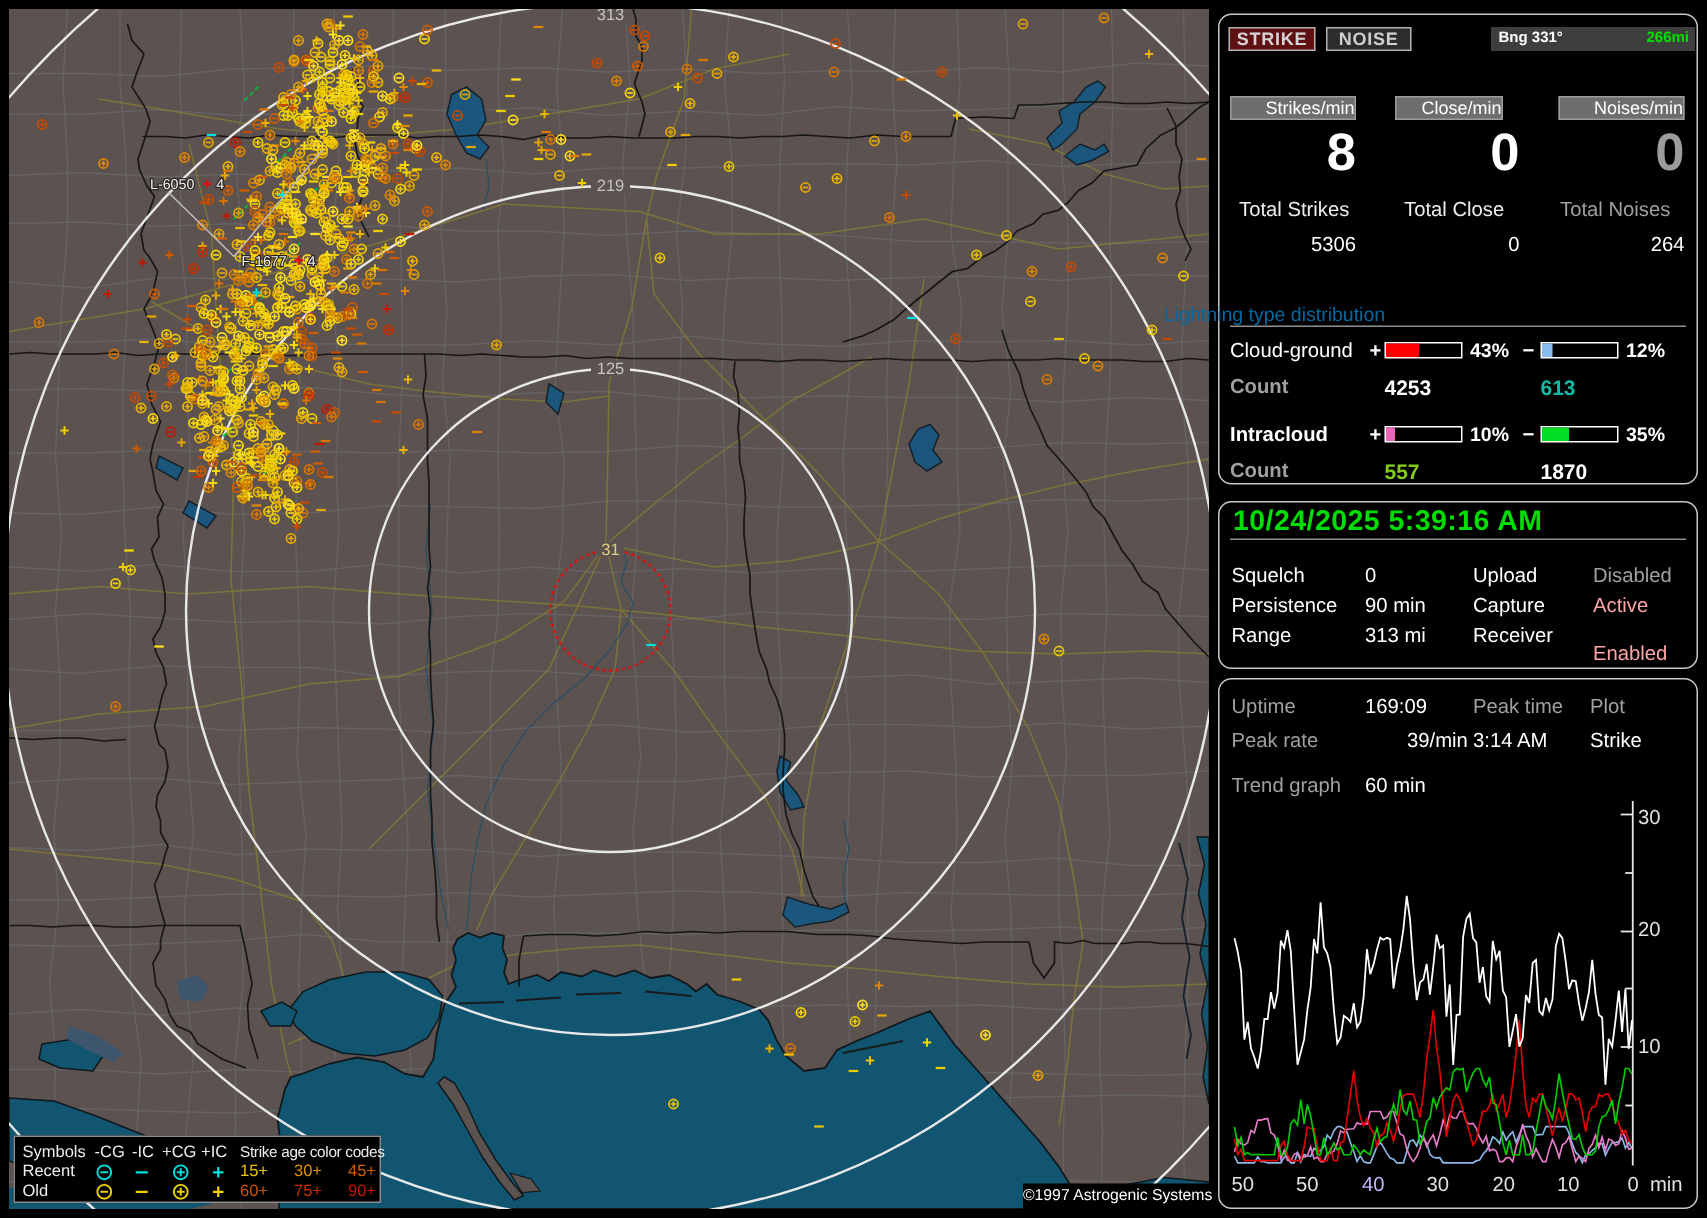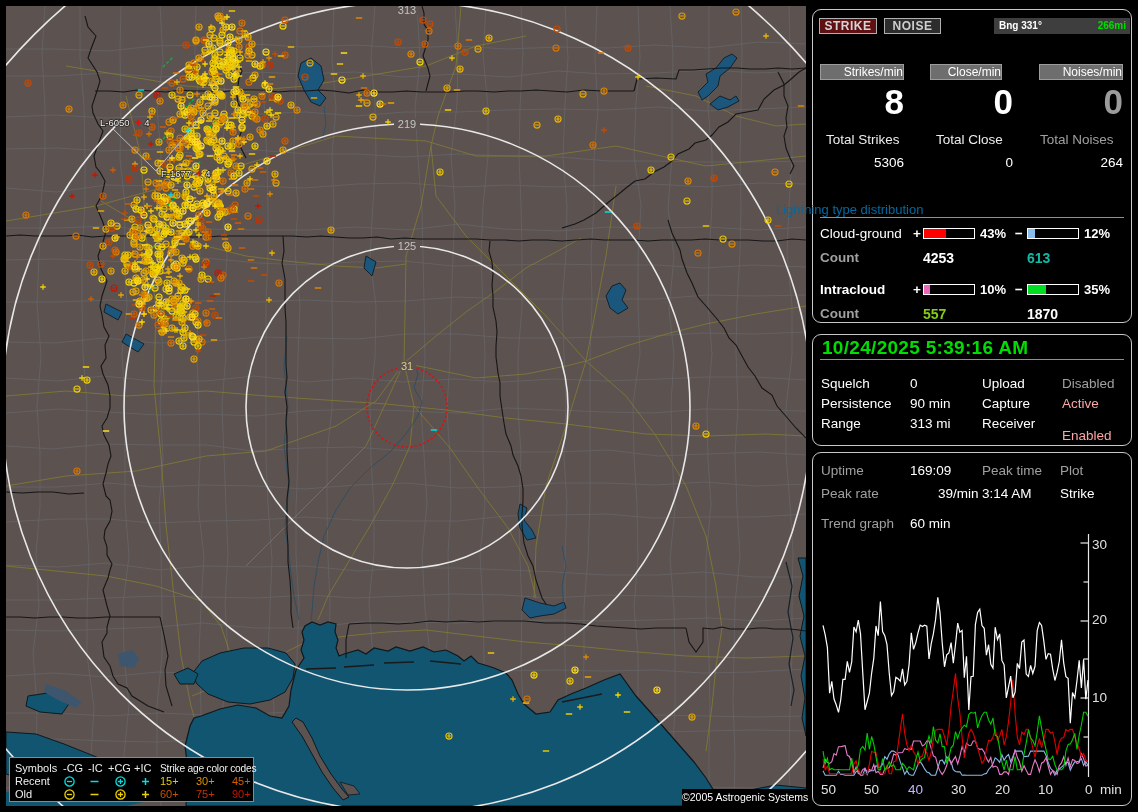--- a/index.html
+++ b/index.html
@@ -1275,21 +1275,21 @@
         <path d="M-2.6,0H2.6M0,-2.6V2.6" stroke="#ecd000" stroke-width="1.3"></path>
       </svg></div>
 <div class="abs" style="left:129px;top:30px"><svg width="13" height="13" viewBox="-6.5 -6.5 13 13" style="vertical-align:-2px">
         <path d="M-3.5,0H3.5M0,-3.5V3.5" stroke="#ecd000" stroke-width="1.5"></path>
       </svg></div>
 <div class="abs" style="left:150px;top:30px;color:#cc5000">60+</div>
 <div class="abs" style="left:186px;top:30px;color:#c63200">75+</div>
 <div class="abs" style="left:222px;top:30px;color:#c41400">90+</div>
 </div>
 
-<div class="abs" style="left:682px;top:789px;width:126px;height:17px;background:#000;color:#fff;font-size:10.5px;line-height:16px;text-align:center;white-space:nowrap">©2005 Astrogenic Systems</div>
+<div class="abs" style="left:682px;top:789px;width:126px;height:17px;background:#000;color:#fff;font-size:10.5px;line-height:16px;text-align:center;white-space:nowrap">©1997 Astrogenic Systems</div>
 
 <div class="panel" style="top:9px;height:314px"></div>
 <div class="abs" style="left:819px;top:18px;width:58px;height:16px;background:#5e1013;border:1px solid #b0b0b0;color:#d4d4d4;font-weight:bold;font-size:12px;letter-spacing:0.5px;text-align:center;line-height:14px">STRIKE</div>
 <div class="abs" style="left:884px;top:18px;width:57px;height:16px;background:#2d2d2d;border:1px solid #b0b0b0;color:#cfcfcf;font-weight:bold;font-size:12px;letter-spacing:0.5px;text-align:center;line-height:14px">NOISE</div>
 <div class="abs" style="left:994px;top:18px;width:136px;height:16px;background:#3e3e3e;font-weight:bold;font-size:10px;line-height:16px"><span style="color:#fff;padding-left:5px">Bng 331°</span><span style="color:#00dd00;float:right;padding-right:4px">266mi</span></div>
 
 <div class="lbox" style="left:820px;top:64px;width:84px">Strikes/min</div>
 <div class="lbox" style="left:930px;top:64px;width:72px">Close/min</div>
 <div class="lbox" style="left:1039px;top:64px;width:84px">Noises/min</div>
 <div class="bignum" style="left:814px;top:82px">8</div>

